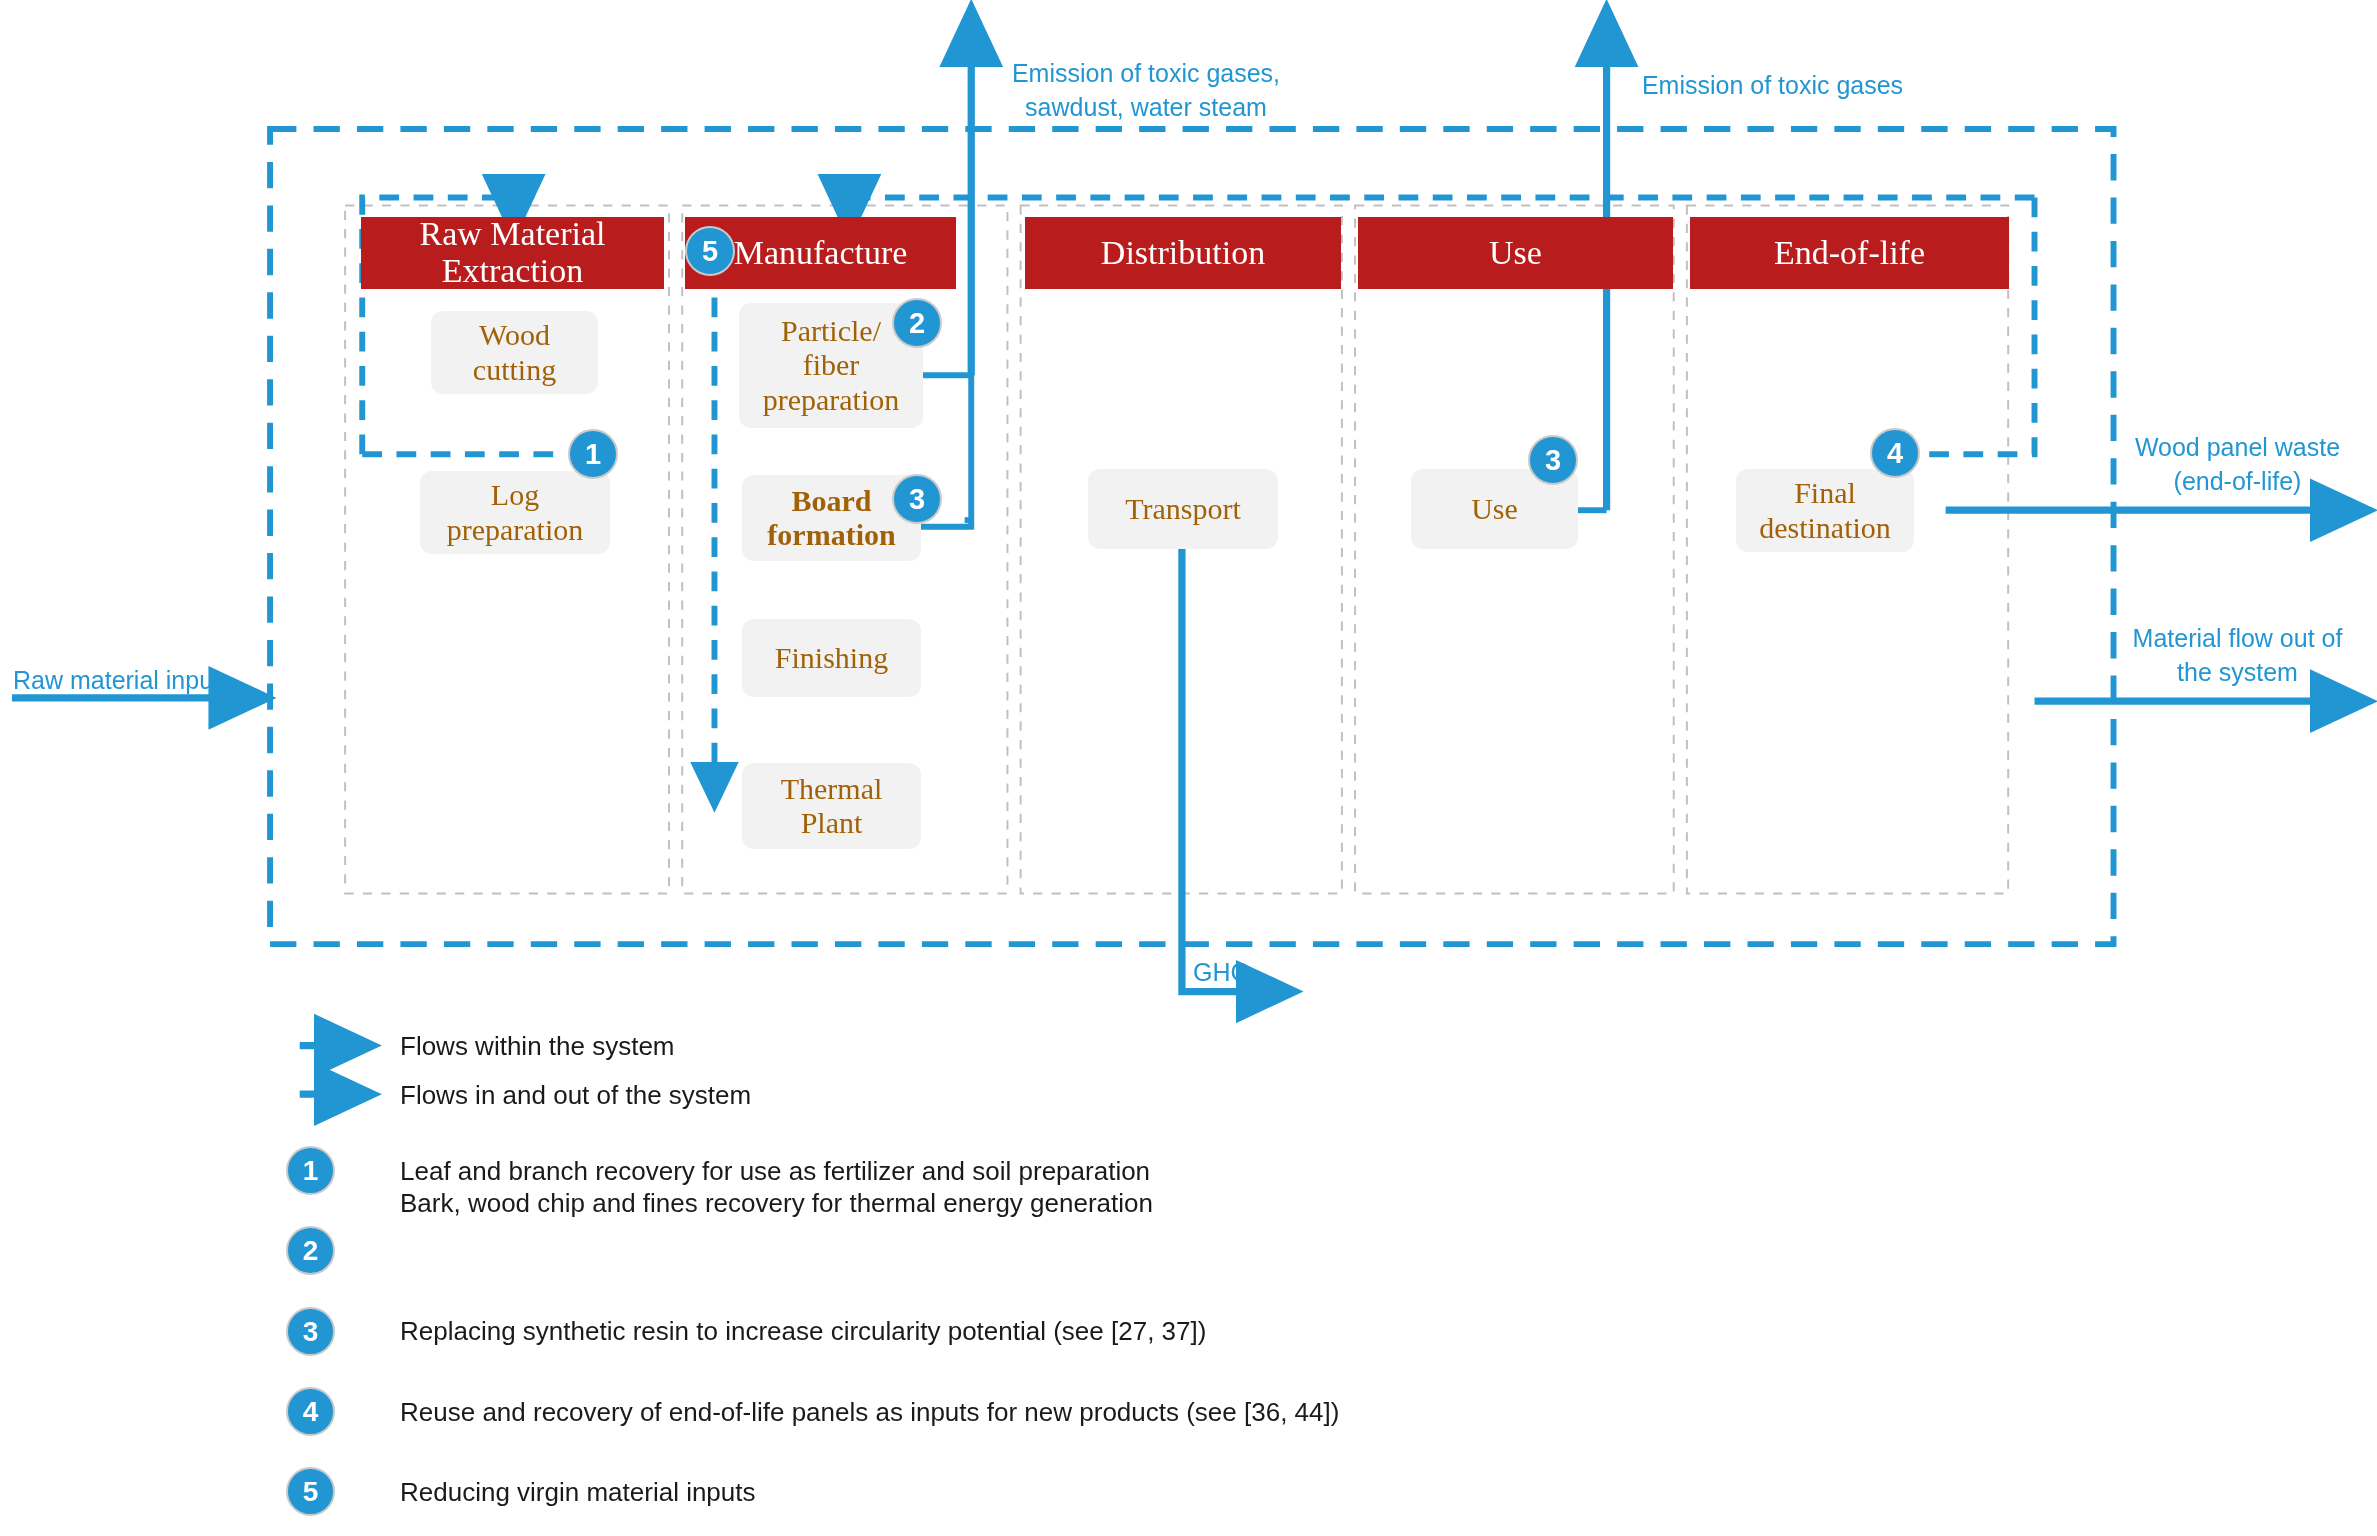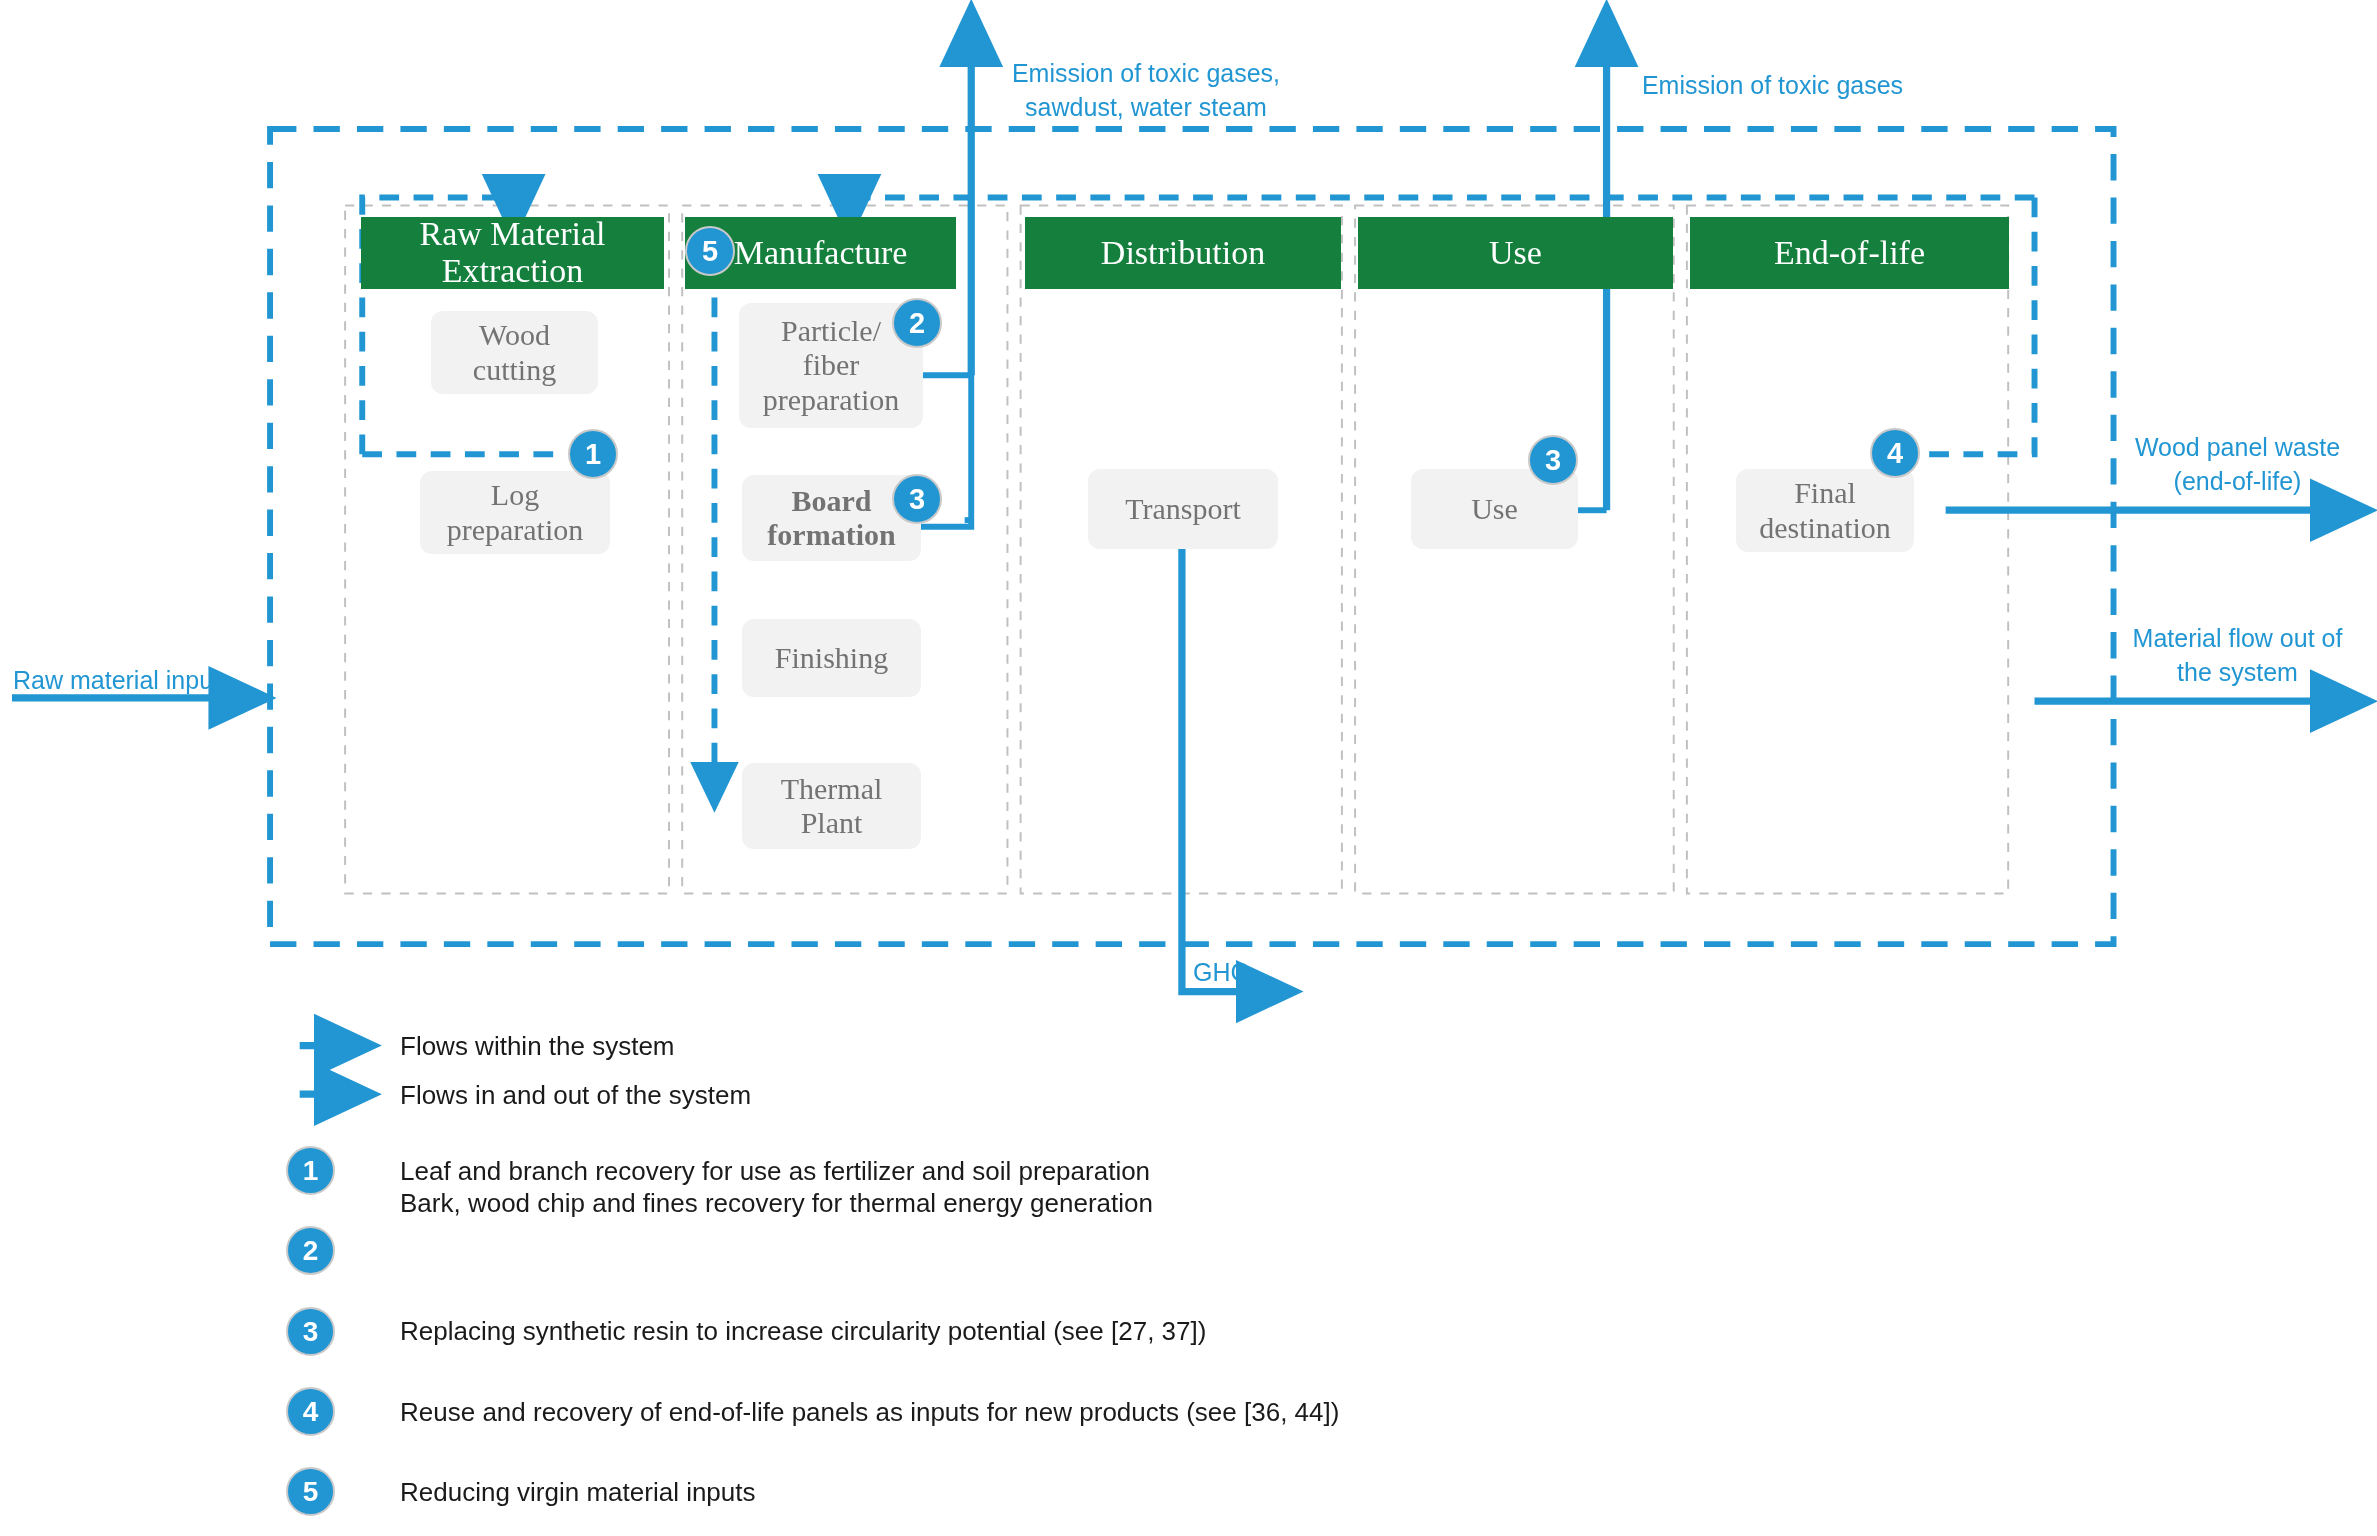--- a/index.html
+++ b/index.html
@@ -2,28 +2,28 @@
 <html style="font-size:10.5px"><head>
 <meta charset="utf-8">
 <style>
   html,body{margin:0;padding:0;background:#ffffff;}
   body{width:2377px;height:1536px;font-family:"Liberation Sans",sans-serif;}
   #root{position:relative;width:2377px;height:1536px;overflow:hidden;}
   svg.layer{position:absolute;left:0;top:0;width:2377px;height:1536px;}
 
   
   .stage-header{
-    position:absolute;background:#15803d;color:#ffffff;
+    position:absolute;background:#b91c1c;color:#ffffff;
     font-family:"Liberation Serif",serif;font-size:34px;line-height:1.08;
     display:flex;align-items:center;justify-content:center;text-align:center;
   }
   
   .proc-box{
     position:absolute;background:#f2f2f2;border-radius:12px;
-    font-family:"Liberation Serif",serif;font-size:30px;line-height:1.14;color:#737373;
+    font-family:"Liberation Serif",serif;font-size:30px;line-height:1.14;color:#a16207;
     display:flex;align-items:center;justify-content:center;text-align:center;
   }
   
   .badge{
     position:absolute;border-radius:50%;background:#2196d3;
     border:2px solid #c9c9c9;color:#fff;
     font-family:"Liberation Sans",sans-serif;font-weight:bold;
     display:flex;align-items:center;justify-content:center;
     box-sizing:border-box;
   }

